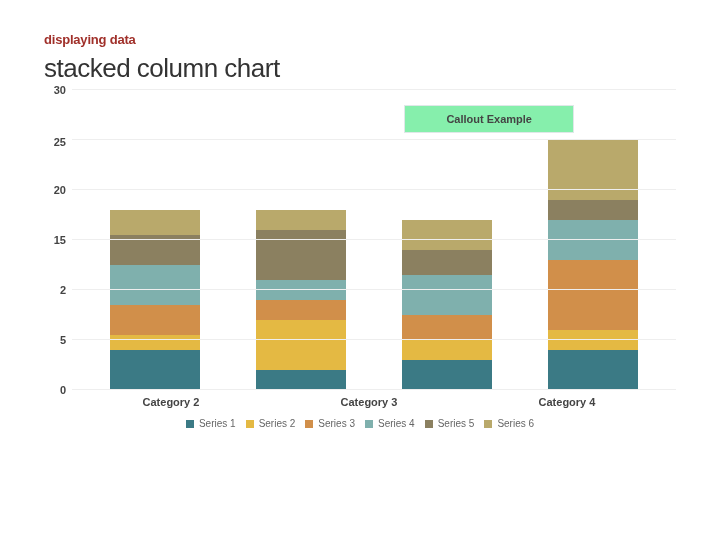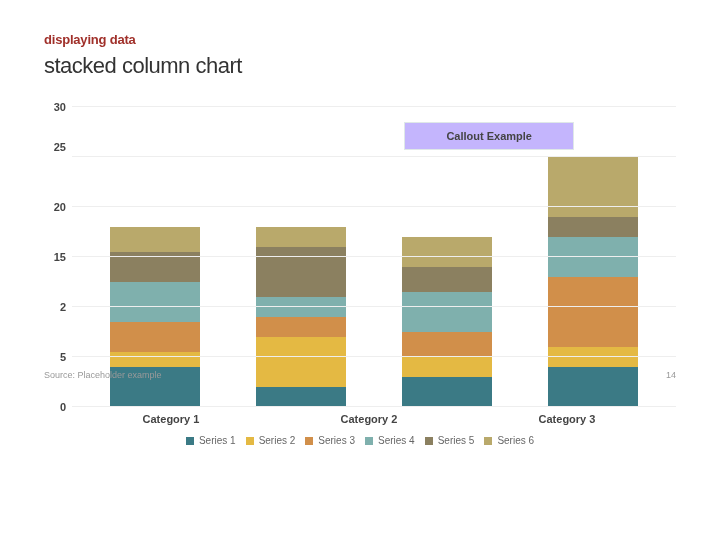--- a/index.html
+++ b/index.html
@@ -1,34 +1,34 @@
 <!DOCTYPE html>
 <html><head>
 <meta charset="utf-8">
 <style>
   * { box-sizing: border-box; margin: 0; padding: 0; }
   html, body { width: 720px; height: 540px; background: #fff; font-family: Arial, Helvetica, sans-serif; color: #333; }
   .slide { width: 720px; height: 396px; padding: 32px 44px 18px 44px; position: relative; }
   .eyebrow { color: #a0302a; font-size: 13px; font-weight: 700; letter-spacing: -0.2px; margin-bottom: 6px; }
-  .title { font-size: 22px; font-weight: 400; color: #333; margin-bottom: 28px; letter-spacing: -0.5px; }
+  .title { font-size: 26px; font-weight: 400; color: #333; margin-bottom: 6px; letter-spacing: -0.5px; }
   .chart-area { position: relative; width: 100%; height: 300px; display: flex; }
   .y-axis { width: 28px; height: 100%; position: relative; }
   .plot { flex: 1; position: relative; height: 100%; }
   .gridline { position: absolute; left: 0; right: 0; height: 0; border-top: 1px solid #eee; }
   .y-tick { position: absolute; right: 6px; transform: translateY(-50%); font-size: 11px; font-weight: 700; color: #444; }
   .columns { position: absolute; left: 0; right: 0; bottom: 0; top: 0; display: flex; justify-content: space-around; align-items: flex-end; padding: 0 10px; }
   .col-wrap { flex: 1; display: flex; flex-direction: column; align-items: center; }
   .col { width: 90px; display: flex; flex-direction: column-reverse; }
   .seg { width: 100%; }
   .x-labels { display: flex; justify-content: space-around; padding: 6px 10px 0 28px; }
   .x-label { flex: 1; text-align: center; font-size: 11px; font-weight: 700; color: #444; }
   .legend { display: flex; justify-content: center; gap: 10px; margin-top: 10px; flex-wrap: wrap; }
   .legend-item { display: flex; align-items: center; gap: 5px; font-size: 10px; color: #666; }
   .swatch { width: 8px; height: 8px; }
-  .callout { position: absolute; background: #c4b5fd; border: 1px solid #dfe8e8; padding: 7px 18px; font-size: 11px; font-weight: 700; color: #444; text-align: center; }
+  .callout { position: absolute; background: #86efac; border: 1px solid #dfe8e8; padding: 7px 18px; font-size: 11px; font-weight: 700; color: #444; text-align: center; }
   .footer { position: absolute; bottom: 16px; left: 44px; right: 44px; display: flex; justify-content: space-between; font-size: 9px; color: #999; }
   
   .s1 { background: #3b7a85; }
   .s2 { background: #e4b943; }
   .s3 { background: #d18f4a; }
   .s4 { background: #7fb0ad; }
   .s5 { background: #8b8060; }
   .s6 { background: #b9a96b; }
 </style>
 </head>
@@ -39,21 +39,21 @@
   <div class="eyebrow">displaying data</div>
   <div class="title">stacked column chart</div>
 
   <div class="chart-area">
     <div class="y-axis" id="y-axis">
         <div class="y-tick" style="bottom: 0px; transform: translateY(50%);">0</div>
         <div class="y-tick" style="bottom: 50px; transform: translateY(50%);">5</div>
         <div class="y-tick" style="bottom: 100px; transform: translateY(50%);">2</div>
         <div class="y-tick" style="bottom: 150px; transform: translateY(50%);">15</div>
         <div class="y-tick" style="bottom: 200px; transform: translateY(50%); margin-top: 24px;">20</div>
-        <div class="y-tick" style="bottom: 260px; transform: translateY(50%); margin-left: 6px;">25</div>
+        <div class="y-tick" style="bottom: 248px; transform: translateY(50%); margin-left: 6px;">25</div>
         <div class="y-tick" style="bottom: 300px; transform: translateY(50%);">30</div>
       </div>
     <div class="plot" id="plot">
       <div class="columns" id="columns">
           <div class="col-wrap">
             <div class="col">
               <div class="seg s1" style="height: 40px;"></div>
               <div class="seg s2" style="height: 15px;"></div>
               <div class="seg s3" style="height: 30px;"></div>
               <div class="seg s4" style="height: 40px;"></div>
@@ -97,23 +97,23 @@
         <div class="gridline" style="bottom: 50px;"></div>
         <div class="gridline" style="bottom: 100px;"></div>
         <div class="gridline" style="bottom: 150px;"></div>
         <div class="gridline" style="bottom: 200px;"></div>
         <div class="gridline" style="bottom: 250px;"></div>
         <div class="gridline" style="bottom: 300px;"></div>
       </div>
   </div>
 
   <div class="x-labels" id="x-labels">
-      <div class="x-label">Category 1</div>
       <div class="x-label">Category 2</div>
       <div class="x-label">Category 3</div>
+      <div class="x-label">Category 4</div>
     </div>
 
   <div class="legend" id="legend">
       <div class="legend-item">
         <span class="swatch s1"></span>
         <span>Series 1</span>
       </div>
       <div class="legend-item">
         <span class="swatch s2"></span>
         <span>Series 2</span>
@@ -129,18 +129,14 @@
       <div class="legend-item">
         <span class="swatch s5"></span>
         <span>Series 5</span>
       </div>
       <div class="legend-item">
         <span class="swatch s6"></span>
         <span>Series 6</span>
       </div>
     </div>
 
-  <div class="footer">
-    <span>Source: Placeholder example</span>
-    <span>14</span>
-  </div>
 
 </div>
 
 </body></html>

